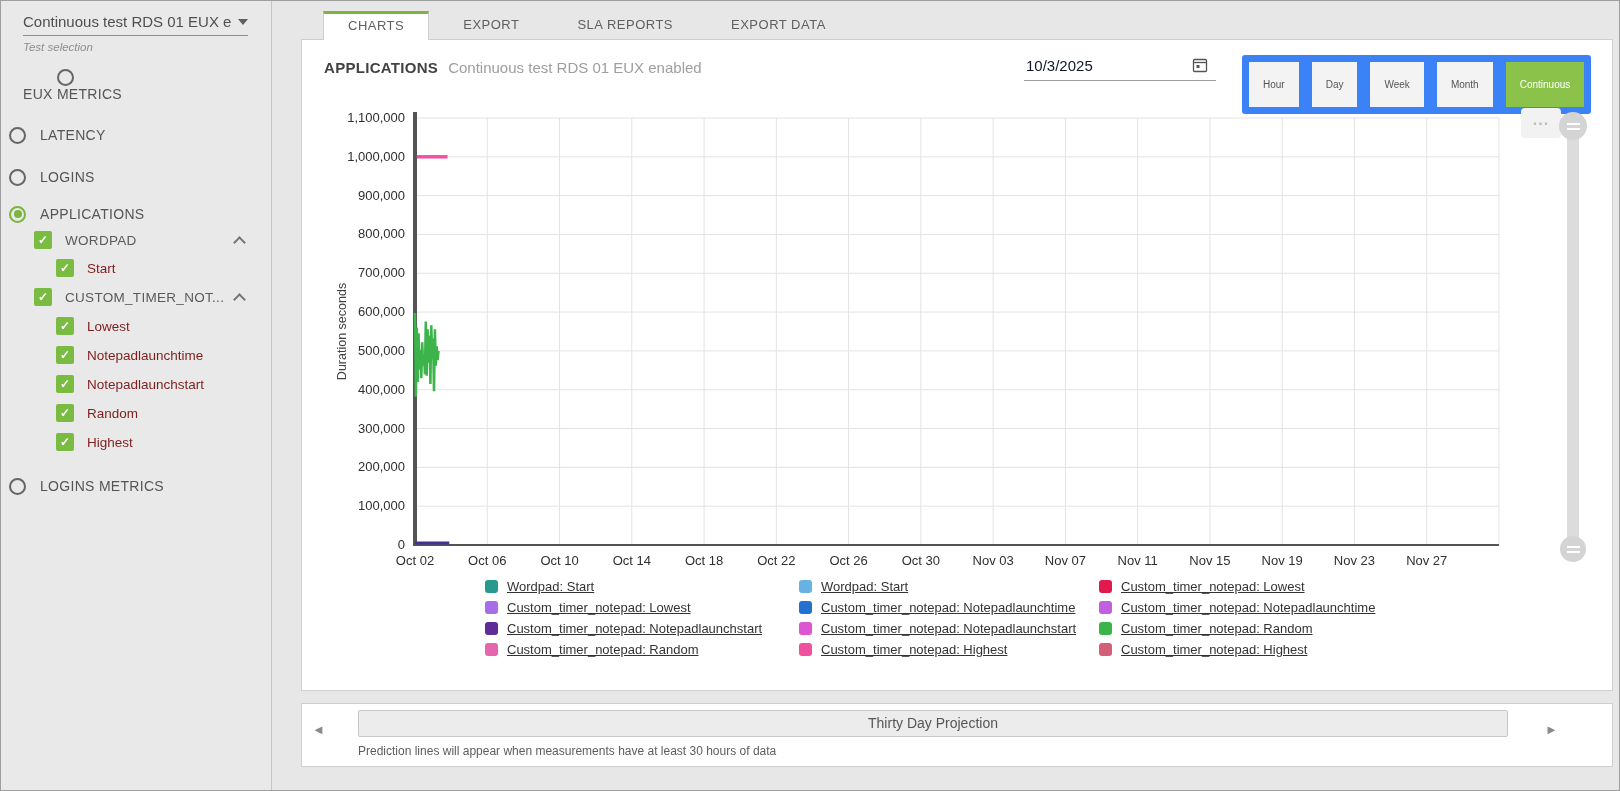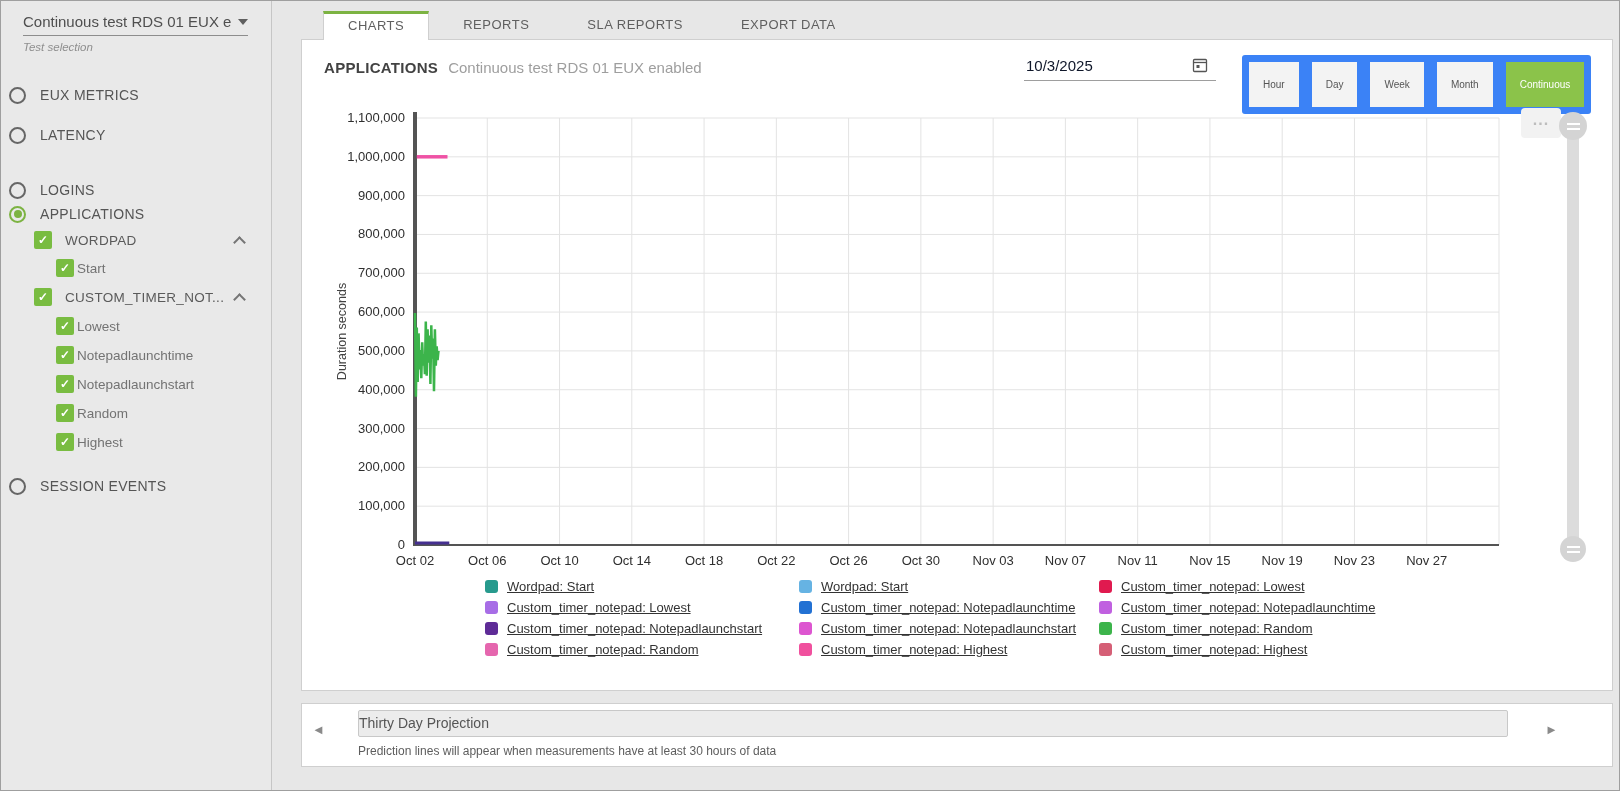--- a/index.html
+++ b/index.html
@@ -14,21 +14,21 @@
   .dd-arrow { width:0; height:0; border-left:5px solid transparent; border-right:5px solid transparent; border-top:6px solid #5f5f5f; margin-left:6px; flex:none; }
   .selector-caption { position:absolute; left:22px; top:40px; font-size:11.5px; font-style:italic; color:#8f8f8f; }
 
   .srow { position:absolute; display:flex; align-items:center; height:20px; cursor:pointer; }
   .radio { width:17px; height:17px; border:2px solid #666; border-radius:50%; flex:none; position:relative; background:#e9e9e9; }
   .radio.sel { border-color:#7cb342; }
   .radio.sel::after { content:""; position:absolute; left:2.5px; top:2.5px; width:8px; height:8px; border-radius:50%; background:#7cb342; }
   .rlabel { margin-left:14px; font-size:14px; color:#555; letter-spacing:.3px; }
   .cbox { width:18px; height:18px; background:#79bc41; border-radius:2px; color:#fff; font-size:12px; font-weight:bold; display:flex; align-items:center; justify-content:center; flex:none; }
   .glabel { margin-left:13px; font-size:13.5px; font-weight:normal; color:#5a5a5a; letter-spacing:.3px; }
-  .clabel { margin-left:3px; font-size:13.5px; color:#737373; }
+  .clabel { margin-left:13px; font-size:13.5px; color:#7f1d1d; }
   .chev { position:absolute; display:inline-block; width:9px; height:9px; border-left:2px solid #757575; border-top:2px solid #757575; transform:rotate(45deg); cursor:pointer; }
 
   
   #tabbar { position:absolute; left:322px; top:10px; display:flex; z-index:5; }
   .tab { height:29px; line-height:27px; padding:0 24px; font-size:13px; color:#5f5f5f; letter-spacing:.5px; cursor:pointer; margin-right:10px; }
   .tab.active { background:#fff; border:1px solid #cfcfcf; border-bottom:none; border-top:3px solid #7cb342; line-height:24px; }
 
   
   #card { position:absolute; left:300px; top:38px; width:1312px; height:652px; background:#fff; border:1px solid #cfcfcf; }
   #chart-header { position:absolute; left:22px; top:19px; display:flex; align-items:baseline; }
@@ -60,44 +60,44 @@
   .legend-col { position:absolute; top:536px; }
   .legend-item { display:flex; align-items:center; height:21px; }
   .swatch { width:13px; height:13px; border-radius:3px; flex:none; }
   .legend-label { margin-left:9px; font-size:13px; color:#333;text-decoration:underline; }
   #legend-col-1 { left:183px; } #legend-col-2 { left:497px; } #legend-col-3 { left:797px; }
 
   
   #footer-panel { position:absolute; left:300px; top:702px; width:1312px; height:64px; background:#fff; border:1px solid #cfcfcf; }
   .scroll-arrow { position:absolute; font-size:13px; color:#8a8a8a; top:18px; cursor:pointer; }
   #scroll-left { left:10px; } #scroll-right { left:1243px; }
-  #projection-bar { position:absolute; left:56px; top:6px; width:1150px; height:27px; background:#ececec; border:1px solid #c8c8c8; border-radius:2px; text-align:left; line-height:25px; font-size:14px; color:#555; cursor:pointer; }
+  #projection-bar { position:absolute; left:56px; top:6px; width:1150px; height:27px; background:#ececec; border:1px solid #c8c8c8; border-radius:2px; text-align:center; line-height:25px; font-size:14px; color:#555; cursor:pointer; }
   #footer-note { position:absolute; left:56px; top:40px; font-size:12px; color:#5d5d5d; }
 </style>
 </head>
 <body>
 
 <div id="root">
 
   <div id="sidebar">
     <div class="selector">
       <span class="selector-text">Continuous test RDS 01 EUX ena...</span>
       <span class="dd-arrow"></span>
     </div>
     <div class="selector-caption">Test selection</div>
 
-    <div class="srow" style="left:8px; top:84px;">
+    <div class="srow" style="left:8px; top:68px;flex-direction:column;">
       <span class="radio"></span>
       <span class="rlabel">EUX METRICS</span>
     </div>
     <div class="srow" style="left:8px; top:124px;">
       <span class="radio"></span>
       <span class="rlabel">LATENCY</span>
     </div>
-    <div class="srow" style="left:8px; top:179px;">
+    <div class="srow" style="left:8px; top:166px;">
       <span class="radio"></span>
       <span class="rlabel">LOGINS</span>
     </div>
     <div class="srow" style="left:8px; top:203px;">
       <span class="radio sel"></span>
       <span class="rlabel">APPLICATIONS</span>
     </div>
 
     <div class="srow" style="left:33px; top:229px;">
       <span class="cbox">
@@ -146,27 +146,27 @@
     </div>
     <div class="srow" style="left:55px; top:431px;">
       <span class="cbox">
           <span>✓</span>
         </span>
       <span class="clabel">Highest</span>
     </div>
 
     <div class="srow" style="left:8px; top:475px;">
       <span class="radio"></span>
-      <span class="rlabel">SESSION EVENTS</span>
+      <span class="rlabel">LOGINS METRICS</span>
     </div>
   </div>
 
   <div id="tabbar">
     <div class="tab active">CHARTS</div>
-    <div class="tab">REPORTS</div>
+    <div class="tab">EXPORT</div>
     <div class="tab">SLA REPORTS</div>
     <div class="tab">EXPORT DATA</div>
   </div>
 
   <div id="card">
     <div id="chart-header">
       <span id="chart-title">APPLICATIONS</span>
       <span id="chart-subtitle">Continuous test RDS 01 EUX enabled</span>
     </div>
 

